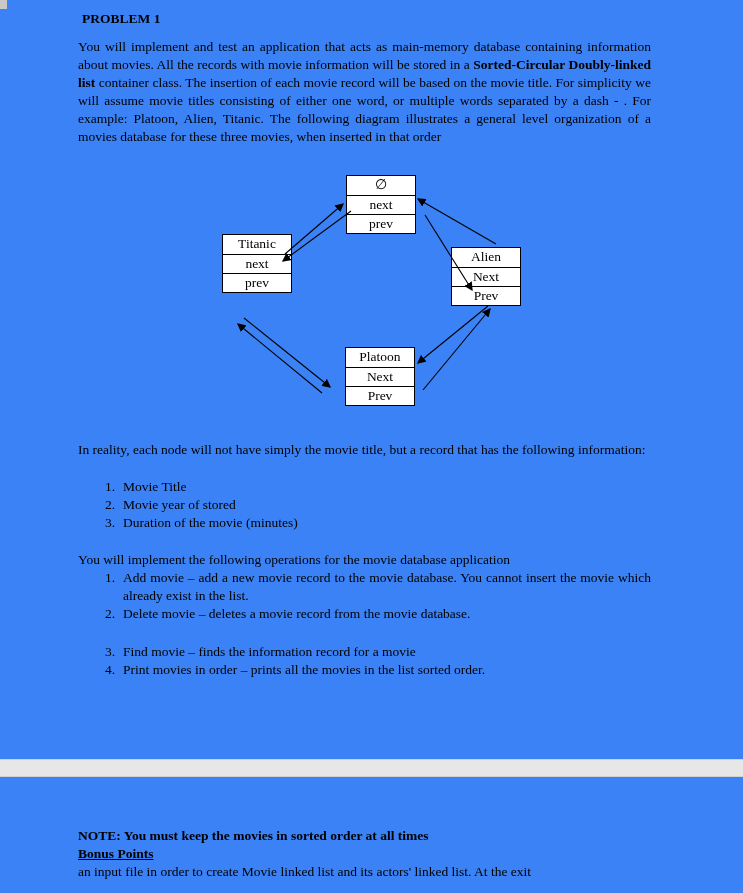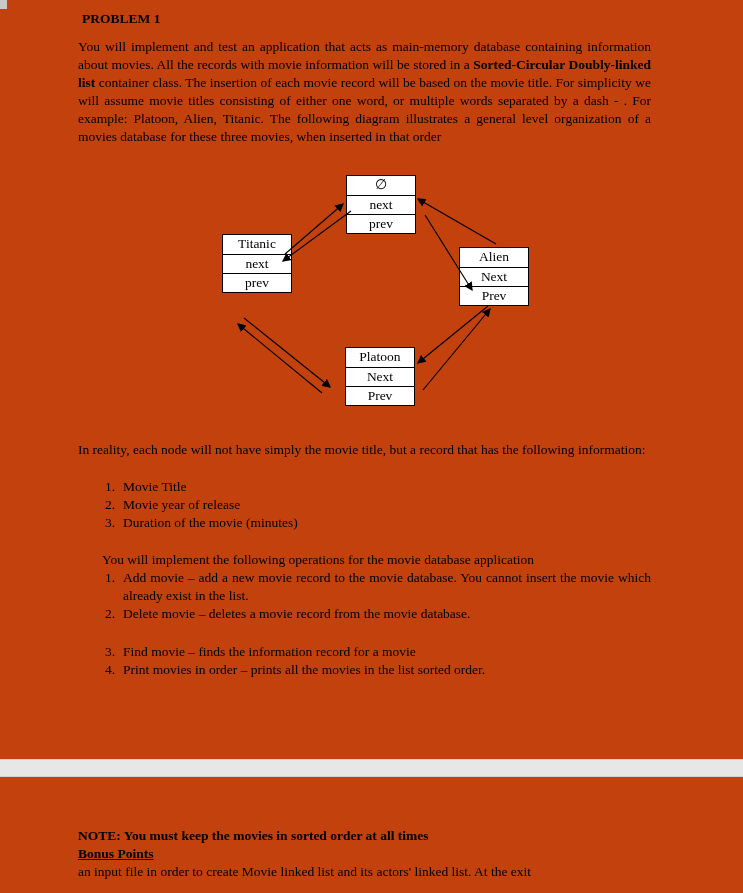--- a/index.html
+++ b/index.html
@@ -4,21 +4,21 @@
 <style>
   * { margin:0; padding:0; box-sizing:border-box; }
   html,body { background:#ffffff; }
   body {
     width:743px; height:893px;
     font-family:"Liberation Serif","DejaVu Serif",serif;
     color:#000;
   }
   .page {
     position:relative; width:743px; height:893px;
-    background:#c2410c; overflow:hidden;
+    background:#3b82f6; overflow:hidden;
     font-size:13.5px; line-height:18px;
   }
   .corner-artifact {
     position:absolute; left:0; top:0; width:7px; height:9px;
     background:#c9c9c9;
   }
   .content { position:absolute; left:78px; top:0; width:573px; }
   .abs { position:absolute; }
   .bold { font-weight:bold; }
   .underline { text-decoration:underline; }
@@ -72,21 +72,21 @@
         <div class="cell">next</div>
         <div class="cell">prev</div>
       </div>
 
       <div class="node" style="left:144px; top:68px;">
         <div class="cell">Titanic</div>
         <div class="cell">next</div>
         <div class="cell">prev</div>
       </div>
 
-      <div class="node" style="left:373px; top:81px;margin-left:8px;">
+      <div class="node" style="left:373px; top:81px;">
         <div class="cell">Alien</div>
         <div class="cell">Next</div>
         <div class="cell">Prev</div>
       </div>
 
       <div class="node" style="left:267px; top:181px;">
         <div class="cell">Platoon</div>
         <div class="cell">Next</div>
         <div class="cell">Prev</div>
       </div>
@@ -112,29 +112,29 @@
 
     <div class="abs justify" style="left:0; top:441px; width:573px;">In reality, each node will not have simply the movie title, but a record that has the following information:</div>
 
     <div class="olist" style="top:478px;">
       <div class="oitem">
         <span class="num">1.</span>
         <span class="txt">Movie Title</span>
       </div>
       <div class="oitem">
         <span class="num">2.</span>
-        <span class="txt">Movie year of release</span>
+        <span class="txt">Movie year of stored</span>
       </div>
       <div class="oitem">
         <span class="num">3.</span>
         <span class="txt">Duration of the movie (minutes)</span>
       </div>
     </div>
 
-    <div class="abs" style="left:0; top:551px; width:573px;margin-left:24px;">You will implement the following operations for the movie database application</div>
+    <div class="abs" style="left:0; top:551px; width:573px;">You will implement the following operations for the movie database application</div>
 
     <div class="olist" style="top:569px;">
       <div class="oitem justify">
         <span class="num">1.</span>
         <span class="txt">Add movie – add a new movie record to the movie database. You cannot insert the movie which already exist in the list.</span>
       </div>
       <div class="oitem">
         <span class="num">2.</span>
         <span class="txt">Delete movie – deletes a movie record from the movie database.</span>
       </div>

